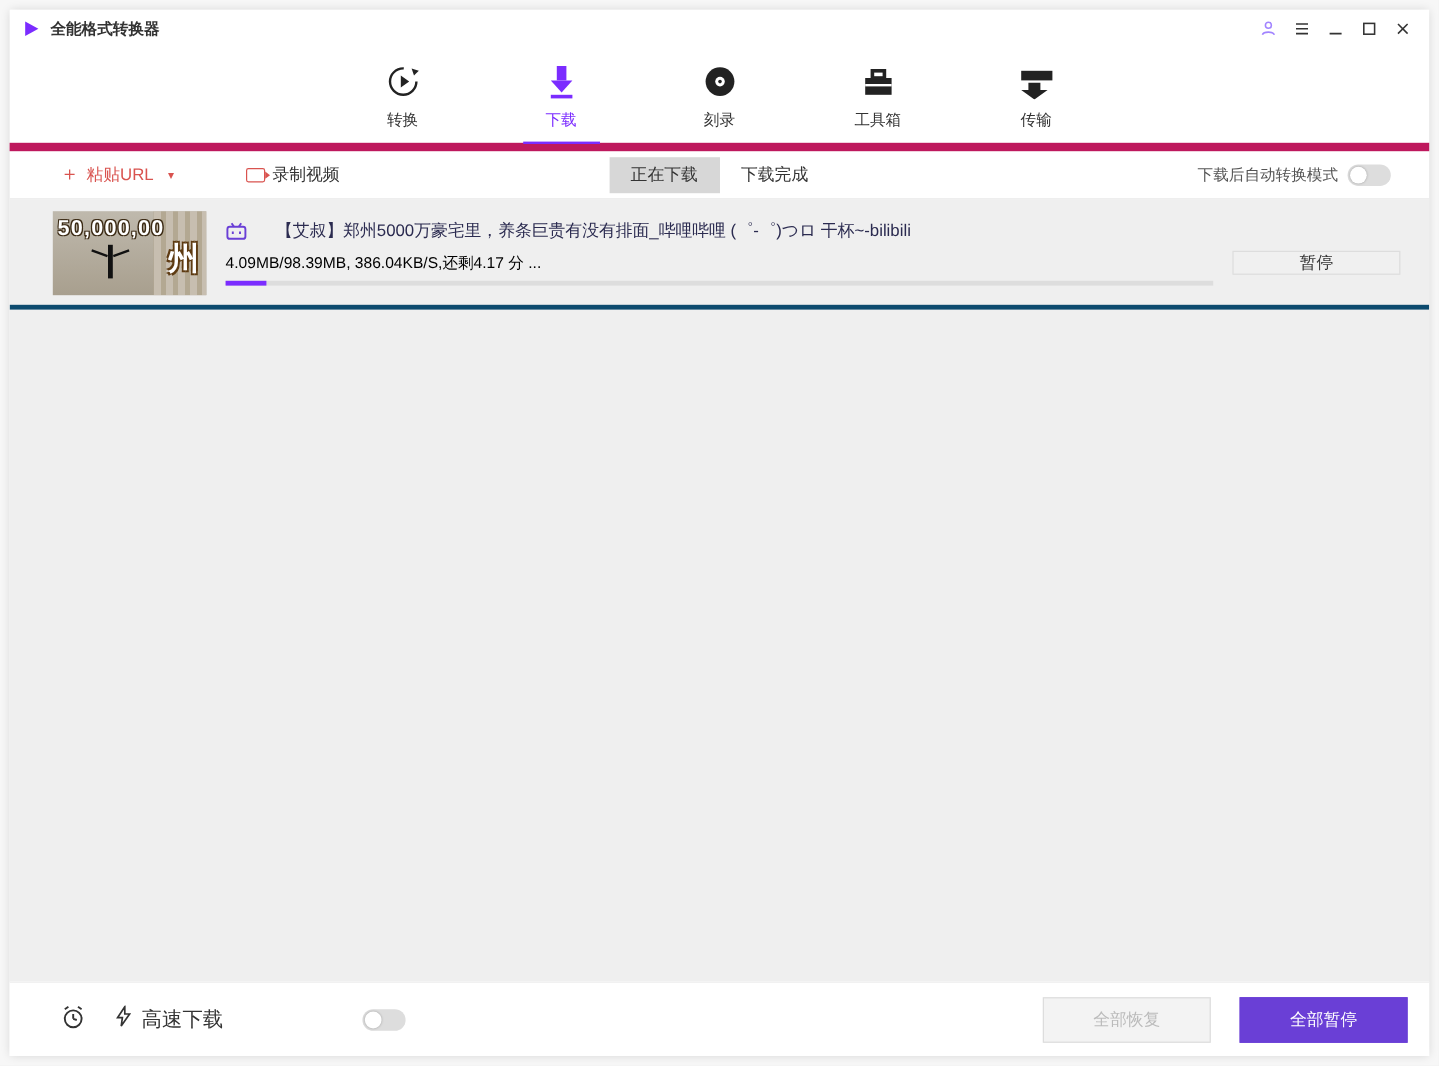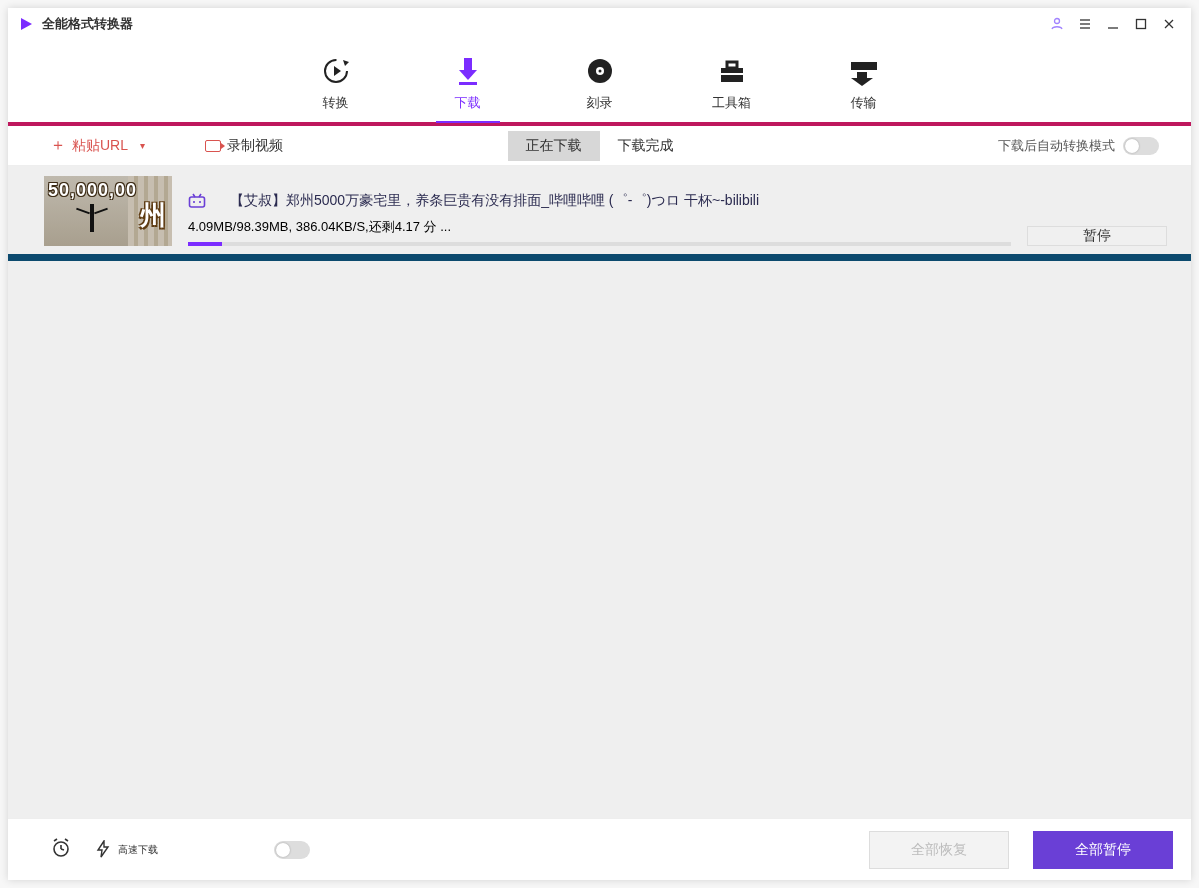--- a/index.html
+++ b/index.html
@@ -39,21 +39,21 @@
     display: flex; align-items: center; justify-content: center;
     margin-left: 4px; cursor: pointer;
   }
 
   
   .maintabs {
     height: 86px;
     display: flex;
     justify-content: center;
     align-items: flex-end;
-    border-bottom: 4px solid #be185d;
+    border-bottom: 7px solid #be185d;
     gap: 60px;
   }
   .maintab {
     width: 72px;
     text-align: center;
     padding-bottom: 10px;
     cursor: pointer;
     position: relative;
   }
   .maintab .icon-wrap {
@@ -128,25 +128,25 @@
   }
 
   
   .list {
     background: #efefef;
     flex: 1;
     overflow: auto;
   }
   .item {
     display: flex;
-    align-items: flex-end;
+    align-items: center;
     gap: 16px;
     padding: 10px 24px 8px 36px;
     background: #efefef;
-    border-bottom: 7px solid #0c4a6e;
+    border-bottom: 4px solid #0c4a6e;
   }
   .thumb {
     width: 128px; height: 70px;
     background: linear-gradient(#bfb9ad, #a89f8e);
     position: relative;
     overflow: hidden;
     flex-shrink: 0;
   }
   .thumb .price {
     position: absolute; top: 4px; left: 4px;
@@ -220,21 +220,21 @@
     border-top: 1px solid #eee;
     display: flex;
     align-items: center;
     padding: 0 18px 0 42px;
     gap: 24px;
     background: #fff;
   }
   .footer .clock { cursor: pointer; }
   .footer .hspeed {
     display: flex; align-items: center; gap: 8px;
-    font-size: 10px;
+    font-size: 17px;
   }
   .footer .bigbtn {
     width: 140px; height: 38px;
     display: flex; align-items: center; justify-content: center;
     font-size: 14px;
     border: 1px solid #ddd;
     cursor: pointer;
   }
   .footer .bigbtn.disabled {
     background: #f3f3f3; color: #bbb;

